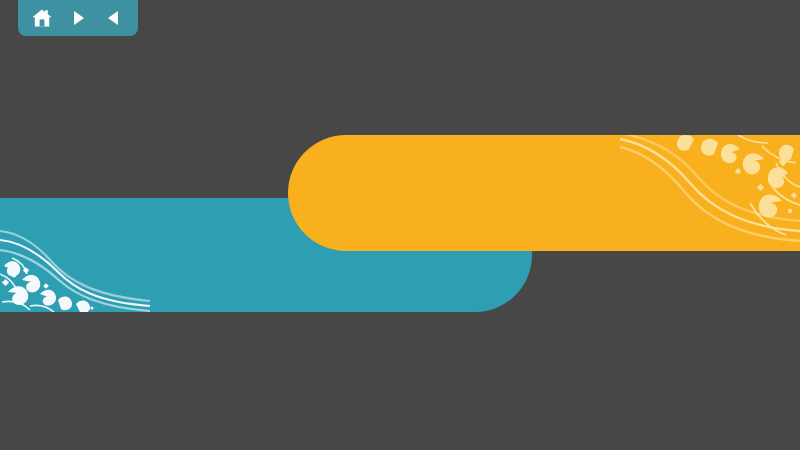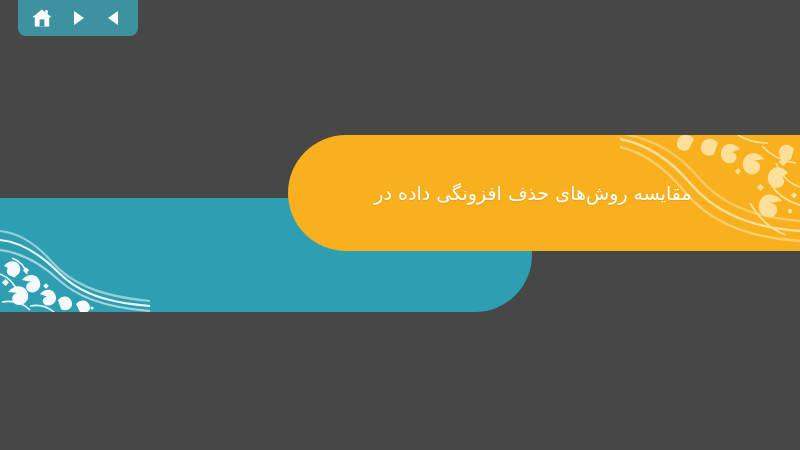--- a/index.html
+++ b/index.html
@@ -210,17 +210,16 @@
       <g fill="none" stroke="#fde2a0" stroke-width="1.7" opacity="0.92">
         <path d="M180 52 c-12 -4 -20 -14 -24 -24"></path>
         <path d="M176 28 c-14 -2 -26 -8 -34 -17"></path>
         <path d="M148 8 c-12 0 -22 -3 -30 -8"></path>
         <path d="M180 70 c-14 -4 -24 -12 -30 -22"></path>
         <path d="M166 100 c-16 -6 -28 -18 -36 -32"></path>
       </g>
     </svg>
 
     <div id="title-block">
-      <span class="title-line">مقایسه روش‌های حذف افزونگی داده در</span>
     </div>
   </div>
 
 </div>
 
 </body></html>

